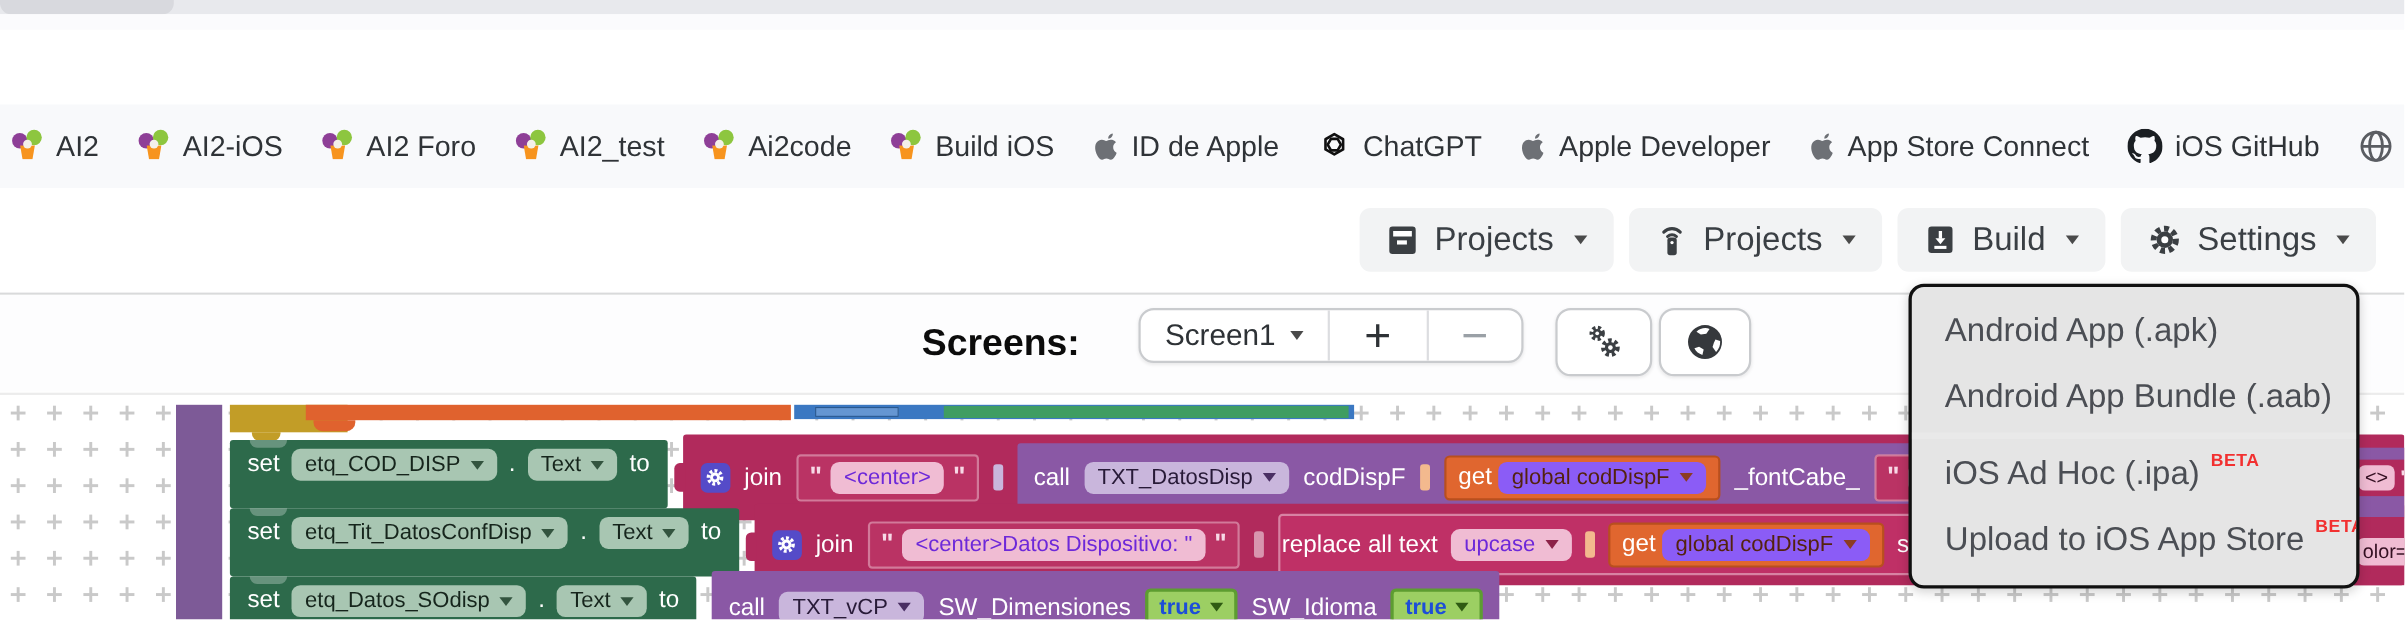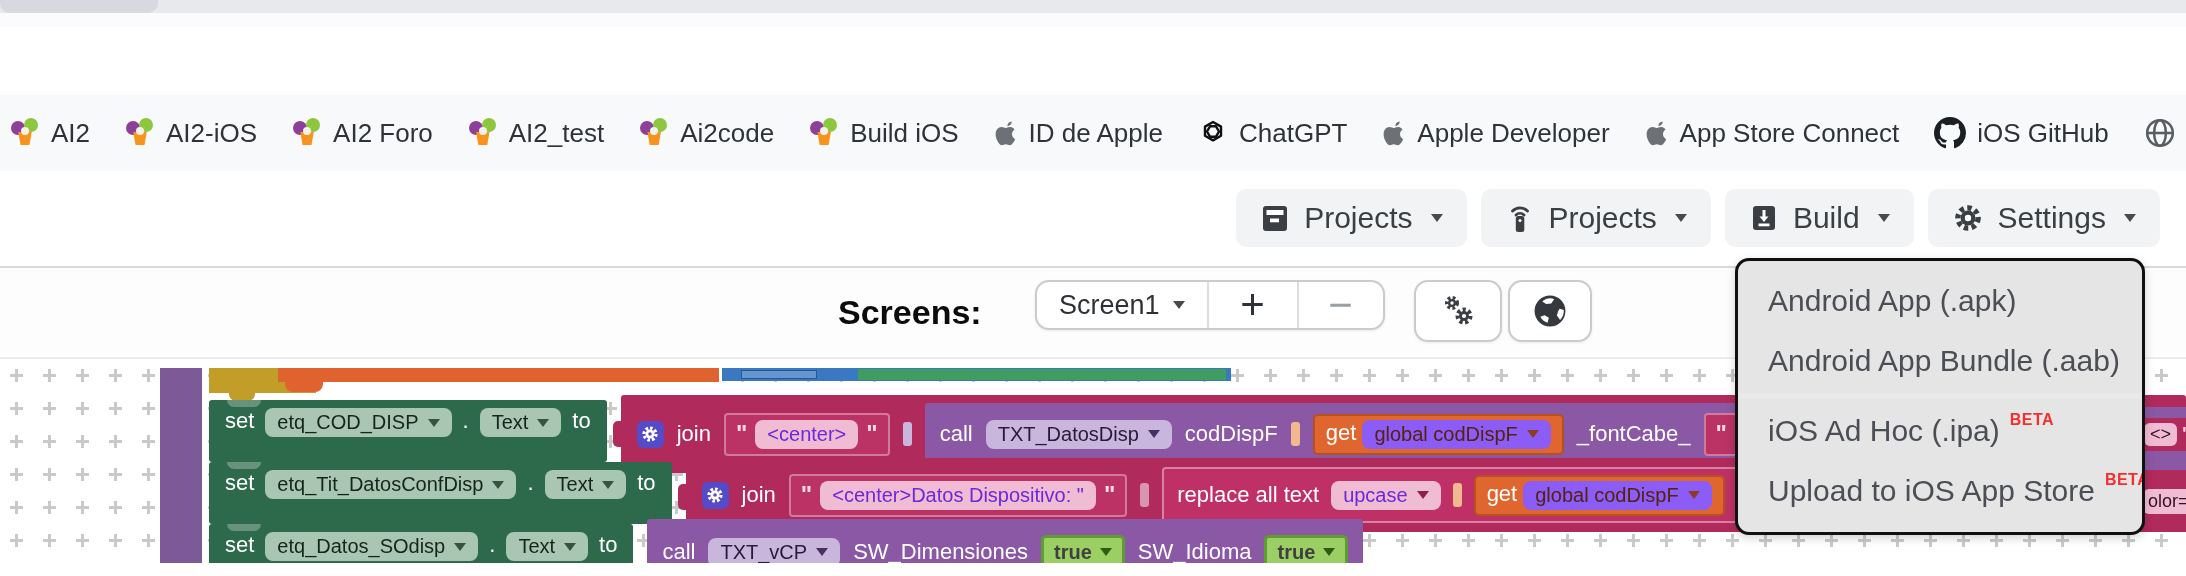--- a/index.html
+++ b/index.html
@@ -87,22 +87,22 @@
   .r2 .gblock { margin-top:4px; }
 
   .jblock { background:#b12a5c; border-radius:3px; display:flex; align-items:center; gap:13px; padding:0 16px; position:relative; flex:1 0 auto; }
   .jblock::before { content:""; position:absolute; left:-8px; top:26px; width:10px; height:26px; background:#b12a5c; border-radius:5px 0 0 5px; }
   .mut { width:27px; height:27px; border-radius:6px; background:#554bc8; display:flex; align-items:center; justify-content:center; flex:0 0 auto; }
   .tblock { display:inline-flex; align-items:center; gap:8px; border:2px solid rgba(255,255,255,.35); background:#ba3364; border-radius:4px; padding:5px 10px; }
   .qt { color:#f7d9e6; font-size:24px; font-weight:700; }
   .nub { width:9px; height:24px; border-radius:3px; background:rgba(255,255,255,.5); flex:0 0 auto; }
   .cblock { background:#8a58a5; border-radius:3px; display:flex; align-items:center; gap:13px; padding:0 15px; height:62px; }
   .oblock { background:#e0662f; border:2px solid #b84f1e; border-radius:5px; display:flex; align-items:flex-start; gap:6px; padding:4px 11px; }
-  .rblock { background:#bf3066; border:2px solid rgba(255,255,255,.4); border-radius:4px; display:flex; align-items:center; gap:12px; padding:6px 13px; height:56px; }
-  .tru { background:#9ccf63; border:3px solid #5d9d31; border-radius:5px; display:flex; align-items:center; gap:8px; padding:3px 10px; color:#404040; font-size:20px; font-weight:700; }
+  .rblock { background:#bf3066; border:2px solid rgba(255,255,255,.4); border-radius:4px; display:flex; align-items:center; gap:12px; padding:6px 1px; height:56px; }
+  .tru { background:#9ccf63; border:3px solid #5d9d31; border-radius:5px; display:flex; align-items:center; gap:8px; padding:3px 10px; color:#1d4ed8; font-size:20px; font-weight:700; }
   .r3 .cblock { height:66px; margin-top:0; }
 
   
   .frag { position:absolute; left:2140px; width:50px; }
   .fragA { top:48px; height:11px; background:#8a58a5; }
   .fragB { top:59px; height:33px; background:#b12a5c; display:flex; align-items:center; gap:5px; padding-left:4px; }
   .fragB .mini { background:#f0bcd3; color:#330f21; font-size:18px; border-radius:6px; padding:1px 6px; }
   .fragB .q { color:#f7d9e6; font-size:18px; font-weight:700; }
   .fragC { top:92px; height:19px; background:#8a58a5; }
   .fragD { top:111px; height:62px; background:#b12a5c; display:flex; align-items:center; padding-left:3px; }

